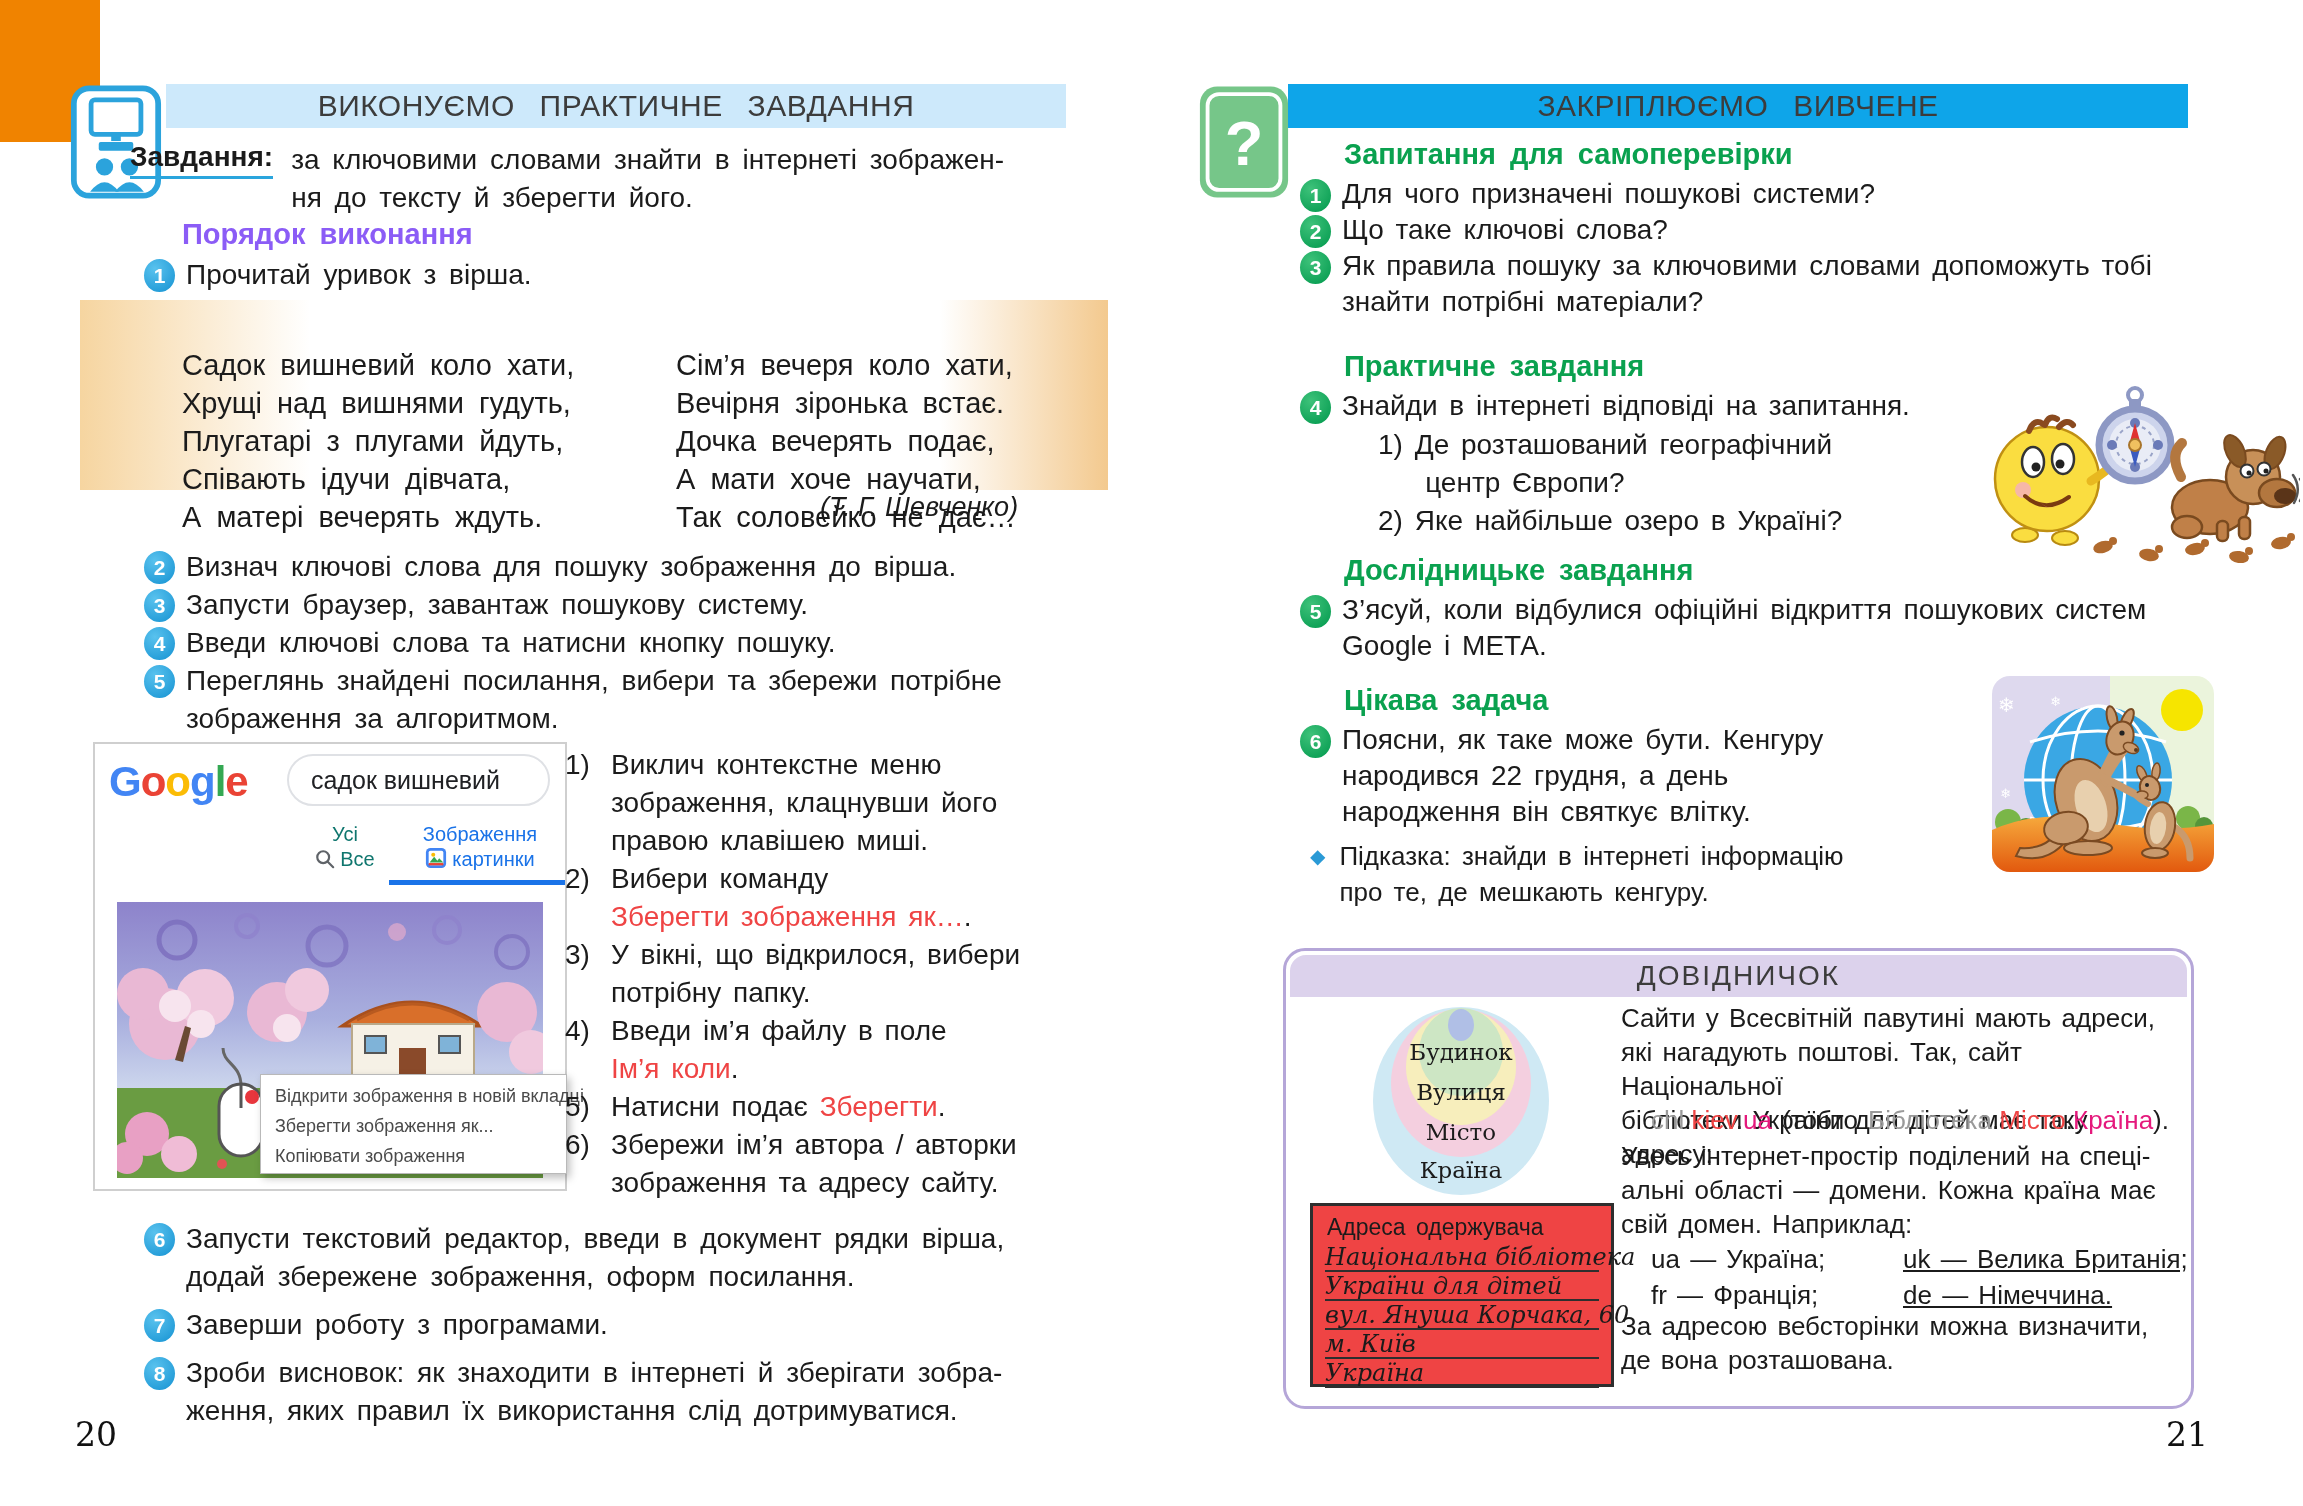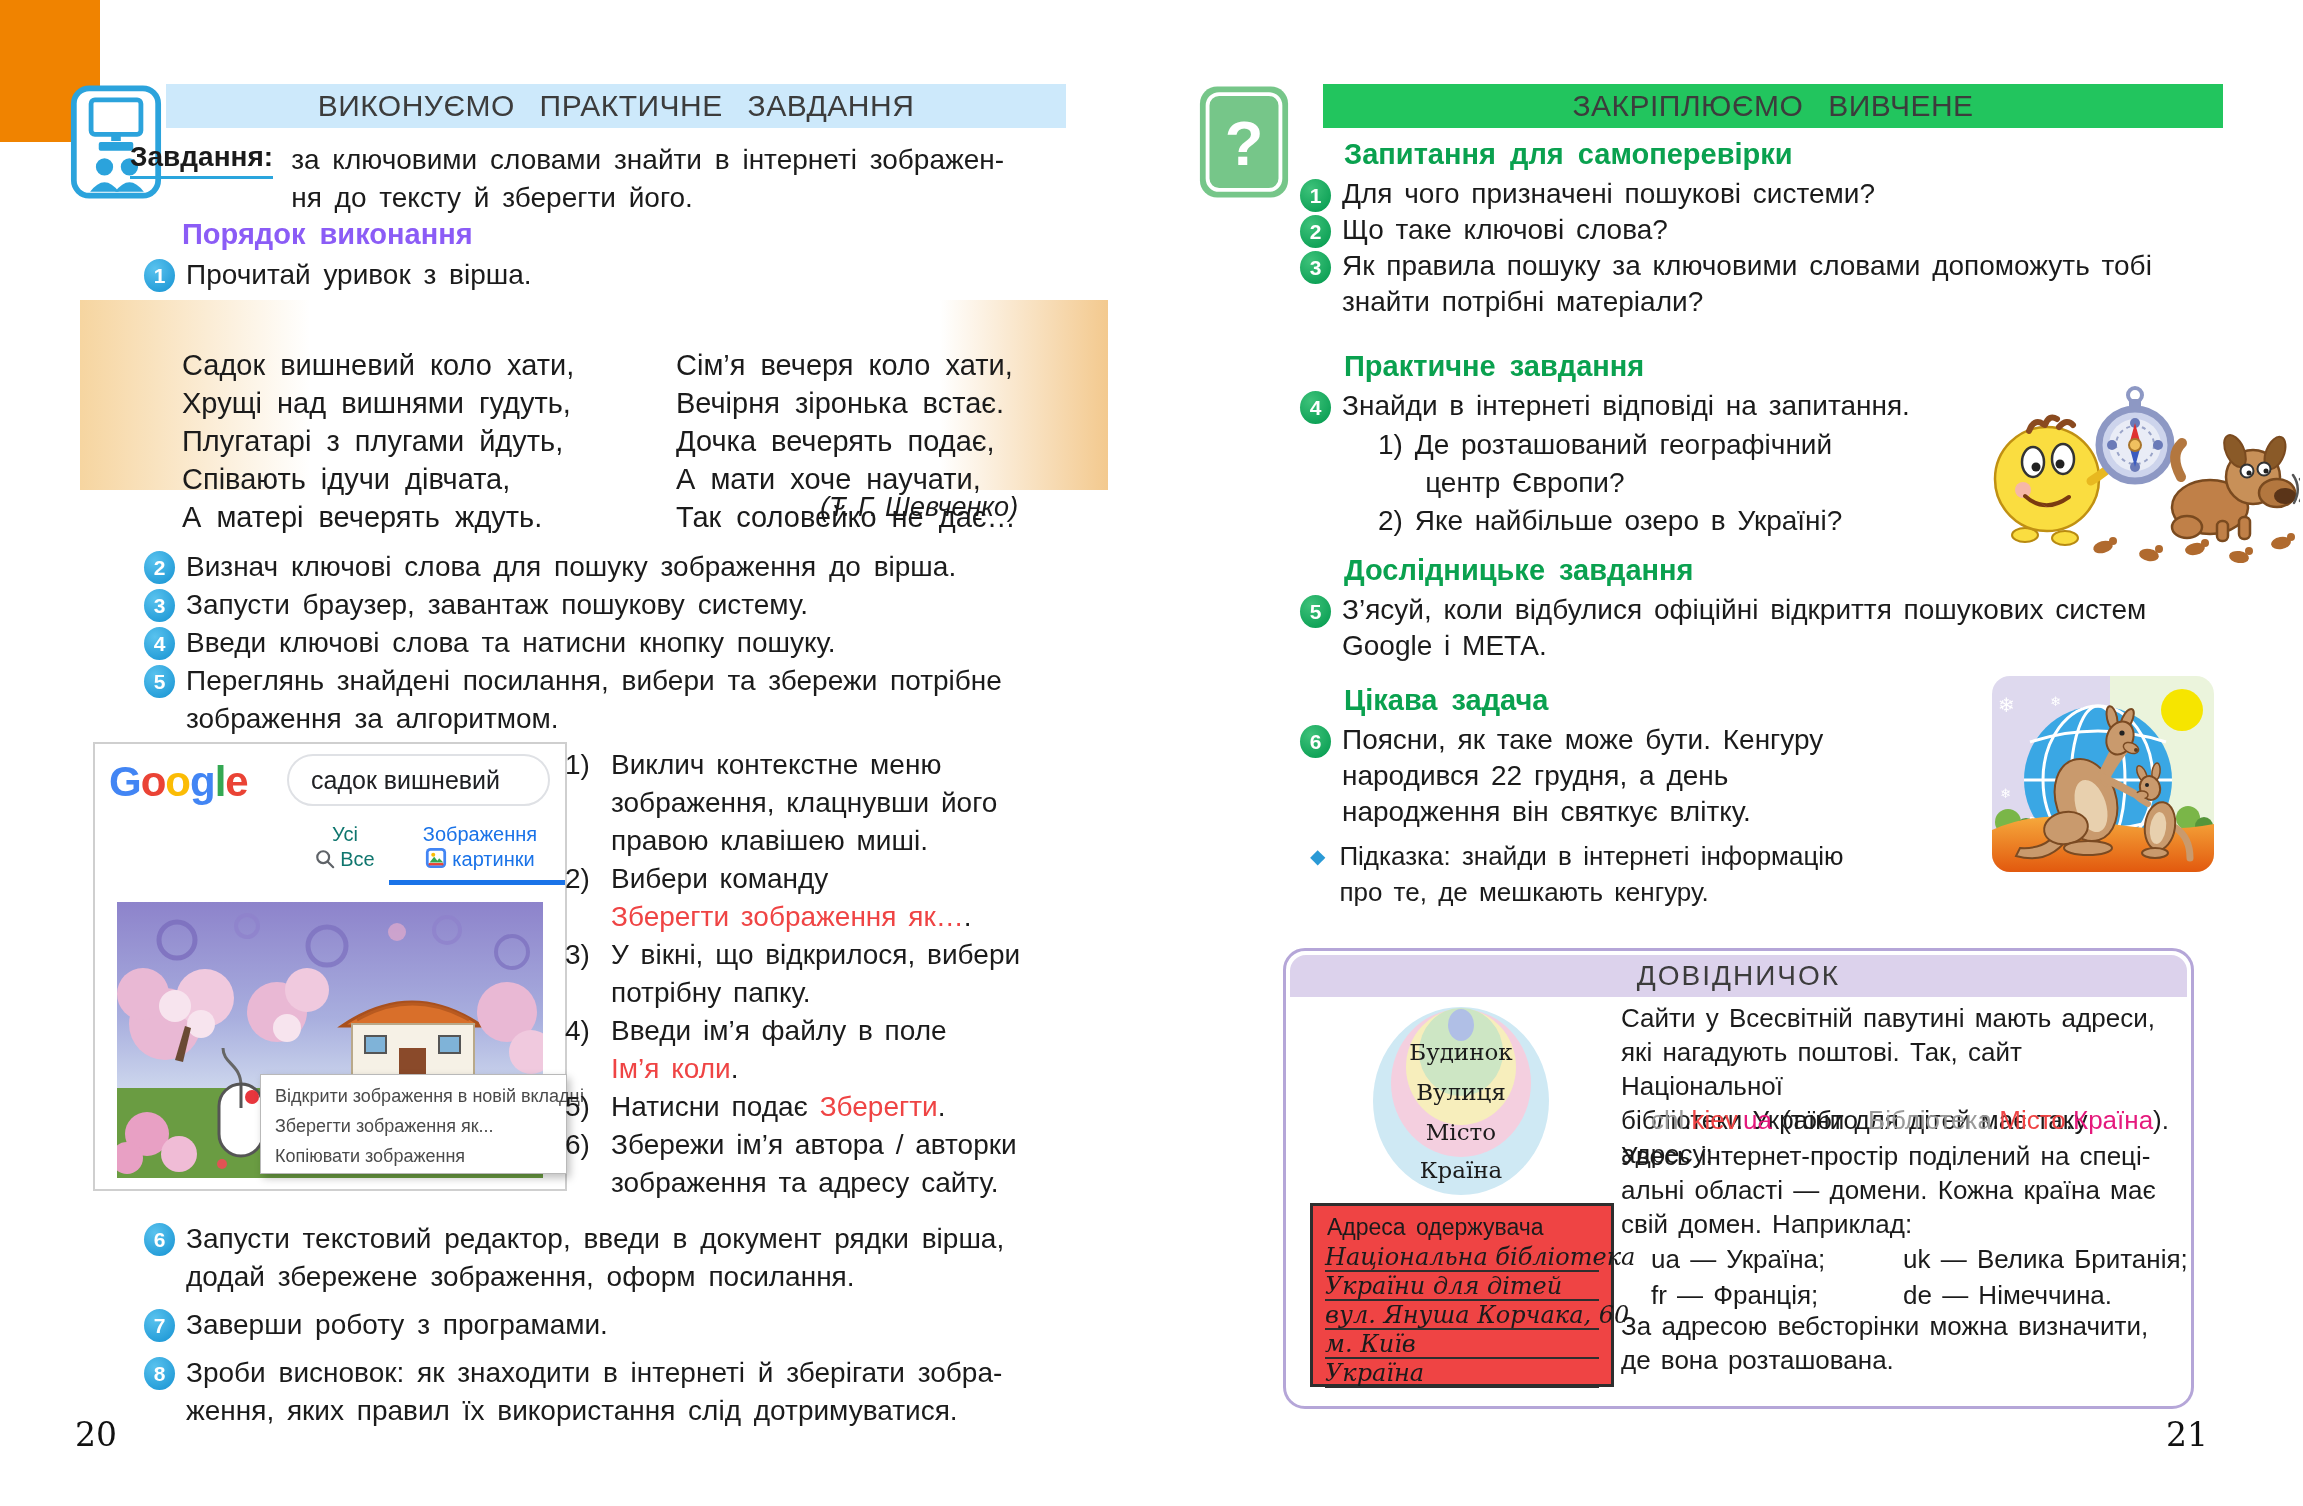--- a/index.html
+++ b/index.html
@@ -6,21 +6,21 @@
   body{width:2303px;height:1506px;position:relative;background:#ffffff;
        font-family:"Liberation Sans",sans-serif;color:#1b1b1b;overflow:hidden;}
   .abs{position:absolute;}
   .txt{font-size:28px;line-height:38px;word-spacing:5px;}
   .rtxt{font-size:28px;line-height:36px;word-spacing:4px;}
   .pre{white-space:pre-line;}
   .prew{white-space:pre-wrap;}
   .bar{height:44px;display:flex;align-items:center;justify-content:center;
        font-size:30px;color:#3c3c3c;word-spacing:16px;letter-spacing:.5px;}
   .bar-left{background:#cde9fb;}
-  .bar-right{background:#22c55e;margin-left:35px;}
+  .bar-right{background:#0ea5e9;}
   .h-blue{color:#8b5cf6;font-weight:bold;font-size:29px;word-spacing:6px;}
   .h-green{color:#0aa14f;font-weight:bold;font-size:29px;word-spacing:6px;}
   .circle{flex:0 0 auto;width:31px;height:33px;border-radius:50%;color:#fff;
           font-weight:bold;font-size:21px;display:flex;align-items:center;justify-content:center;margin-top:3px;}
   .circle.blue{background:radial-gradient(circle at 35% 30%, #59c2ee, #1592d2);}
   .circle.green{background:radial-gradient(circle at 35% 30%, #3ec27a, #00984c);}
   .step-row{display:flex;gap:11px;margin-bottom:0;}
   .row-gap{margin-bottom:10px;}
   .poem{font-size:29px;line-height:38px;word-spacing:7px;margin-top:40px;}
   .poem-attr{font-size:27px;font-style:italic;}
@@ -46,21 +46,21 @@
   .hb-bar{position:absolute;left:4px;right:4px;top:4px;height:42px;background:#dcd2ec;
           border-radius:16px 16px 0 0;display:flex;align-items:center;justify-content:center;
           font-size:28px;color:#3c3c3c;letter-spacing:2px;}
   .hb-txt{font-size:26px;line-height:34px;word-spacing:3px;}
   .diag-label{position:absolute;width:180px;text-align:center;
               font-family:"DejaVu Serif","Liberation Serif",serif;font-size:23px;color:#1b1b1b;}
   .addr-card{border:3px solid #2e2e2e;background:#ef4444;margin-left:11px;}
   .addr-label{font-size:23px;word-spacing:4px;padding:8px 0 2px 14px;}
   .addr-line{font-family:"DejaVu Serif","Liberation Serif",serif;font-style:italic;font-size:24px;
              height:27px;border-bottom:2px solid #2e2e2e;margin:0 12px;white-space:nowrap;}
-  .domain-row{font-size:26px;line-height:36px;word-spacing:3px;}
+  .domain-row{font-size:26px;line-height:36px;word-spacing:3px;text-decoration:underline;}
   .domain-row .d1{display:inline-block;width:252px;}
   .pagenum{font-family:"DejaVu Serif","Liberation Serif",serif;font-size:33px;color:#111;}
 </style>
 </head>
 <body>
 
 <div class="abs" style="left:0;top:0;width:100px;height:142px;background:#f08300;"></div>
 
 <div class="abs" style="left:70px;top:82px;">
   <svg width="92" height="120" viewBox="0 0 96 120">

